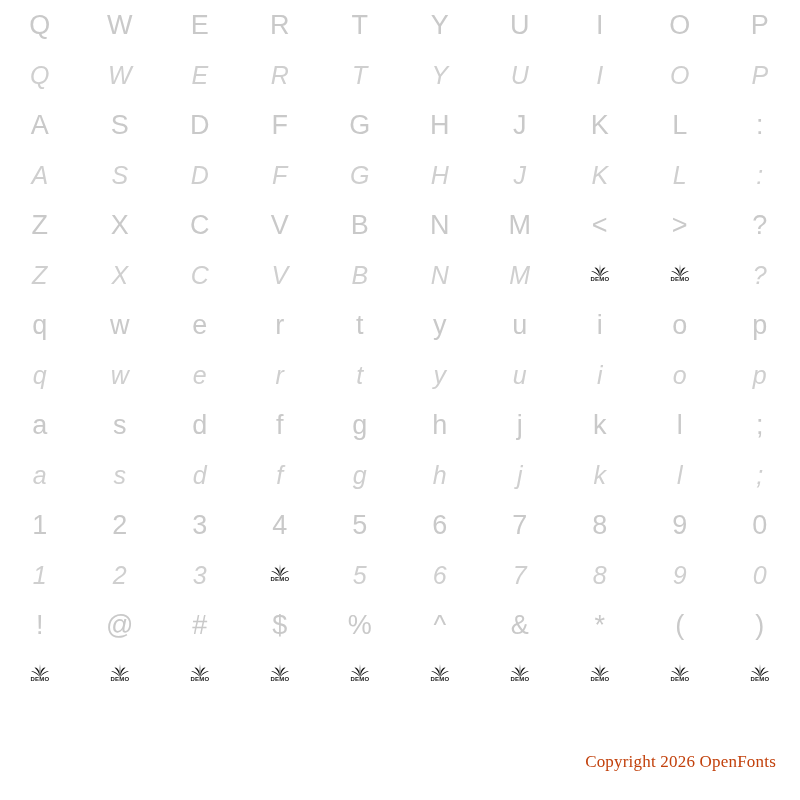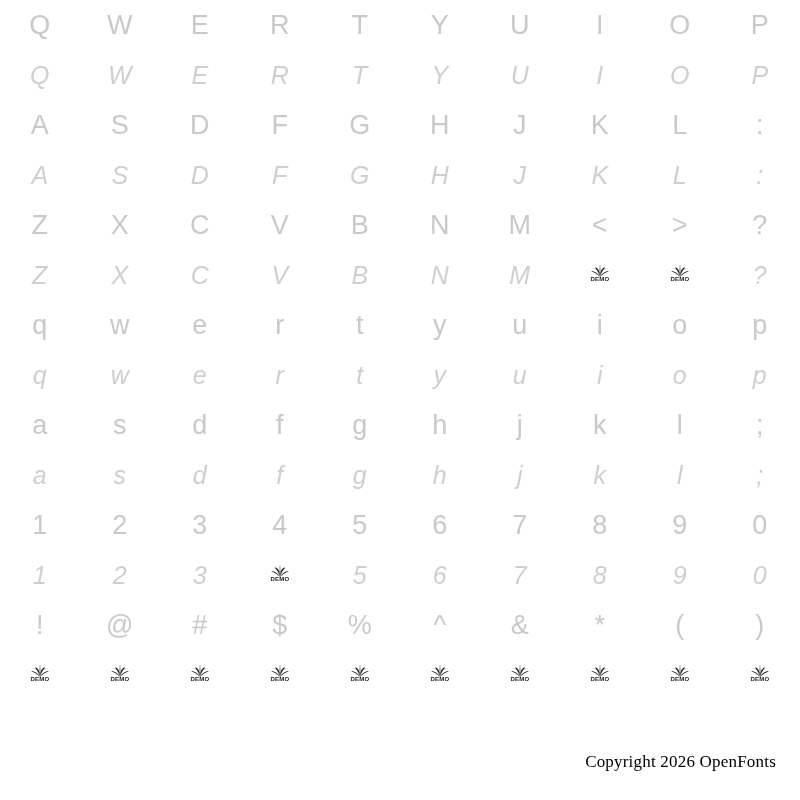--- a/index.html
+++ b/index.html
@@ -77,21 +77,21 @@
     color: #1a1a1a;
     font-family: "Liberation Sans", sans-serif;
   }
   .footer {
     position: absolute;
     left: 0;
     right: 24px;
     bottom: 28px;
     text-align: right;
     font-size: 17px;
-    color: #000000;
+    color: #c2410c;
     font-family: "Liberation Serif", serif;
     letter-spacing: 0.2px;
   }
 </style>
 </head>
 <body>
 
 <div id="sheet">
   <div class="grid" id="glyph-grid">
       <div class="cell upright">Q</div>

